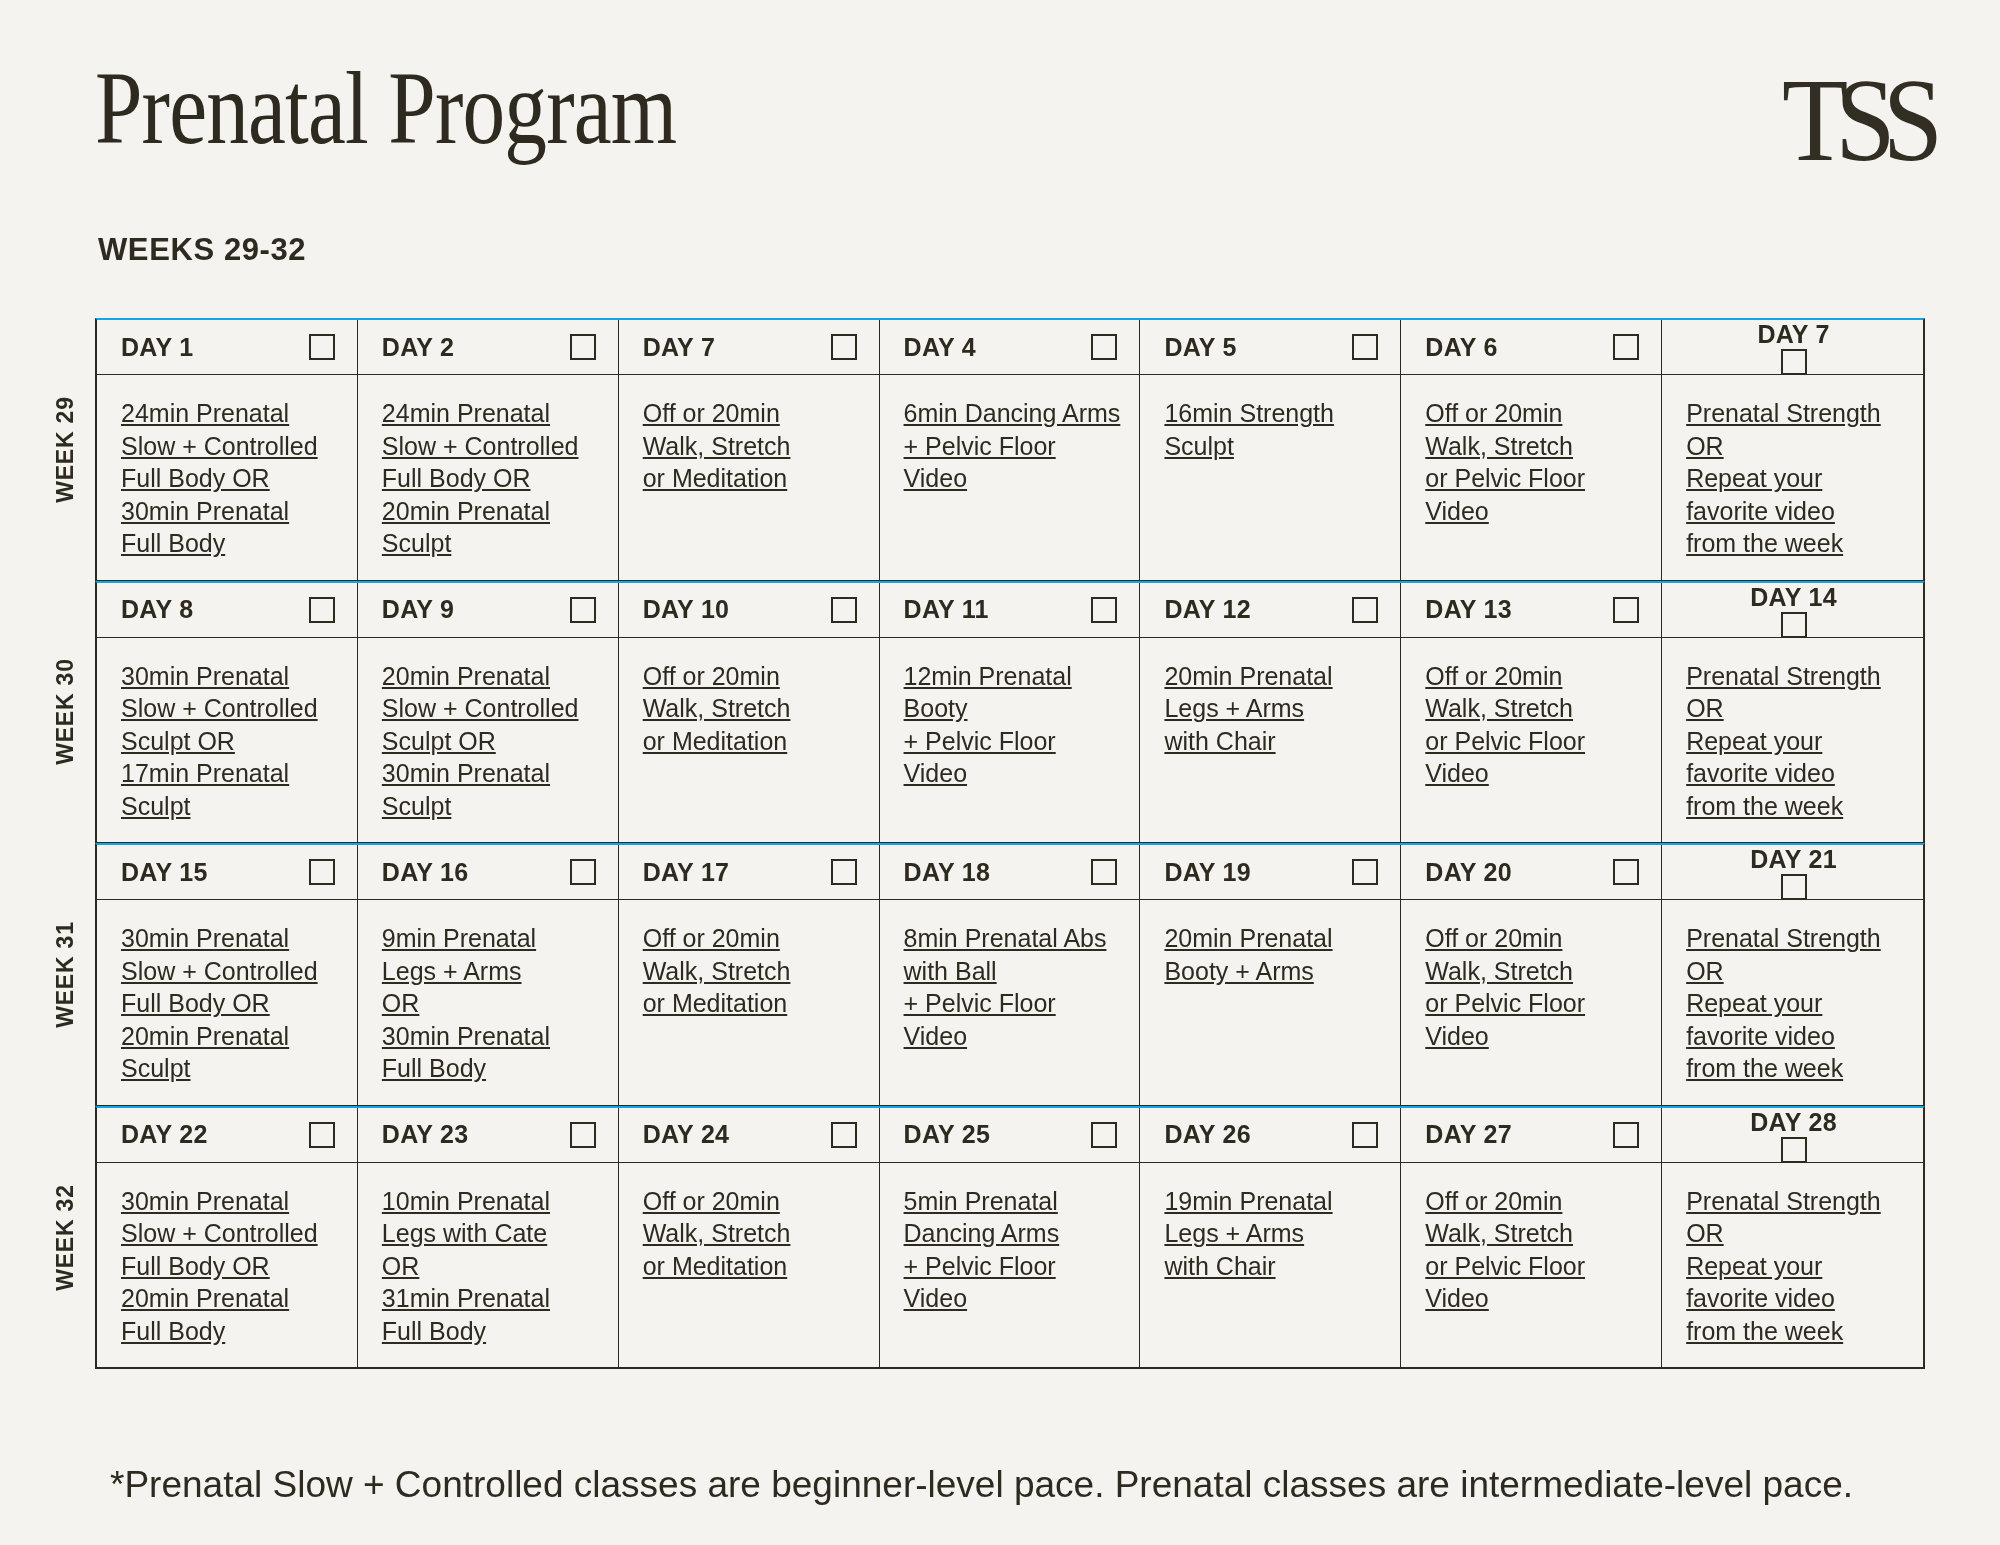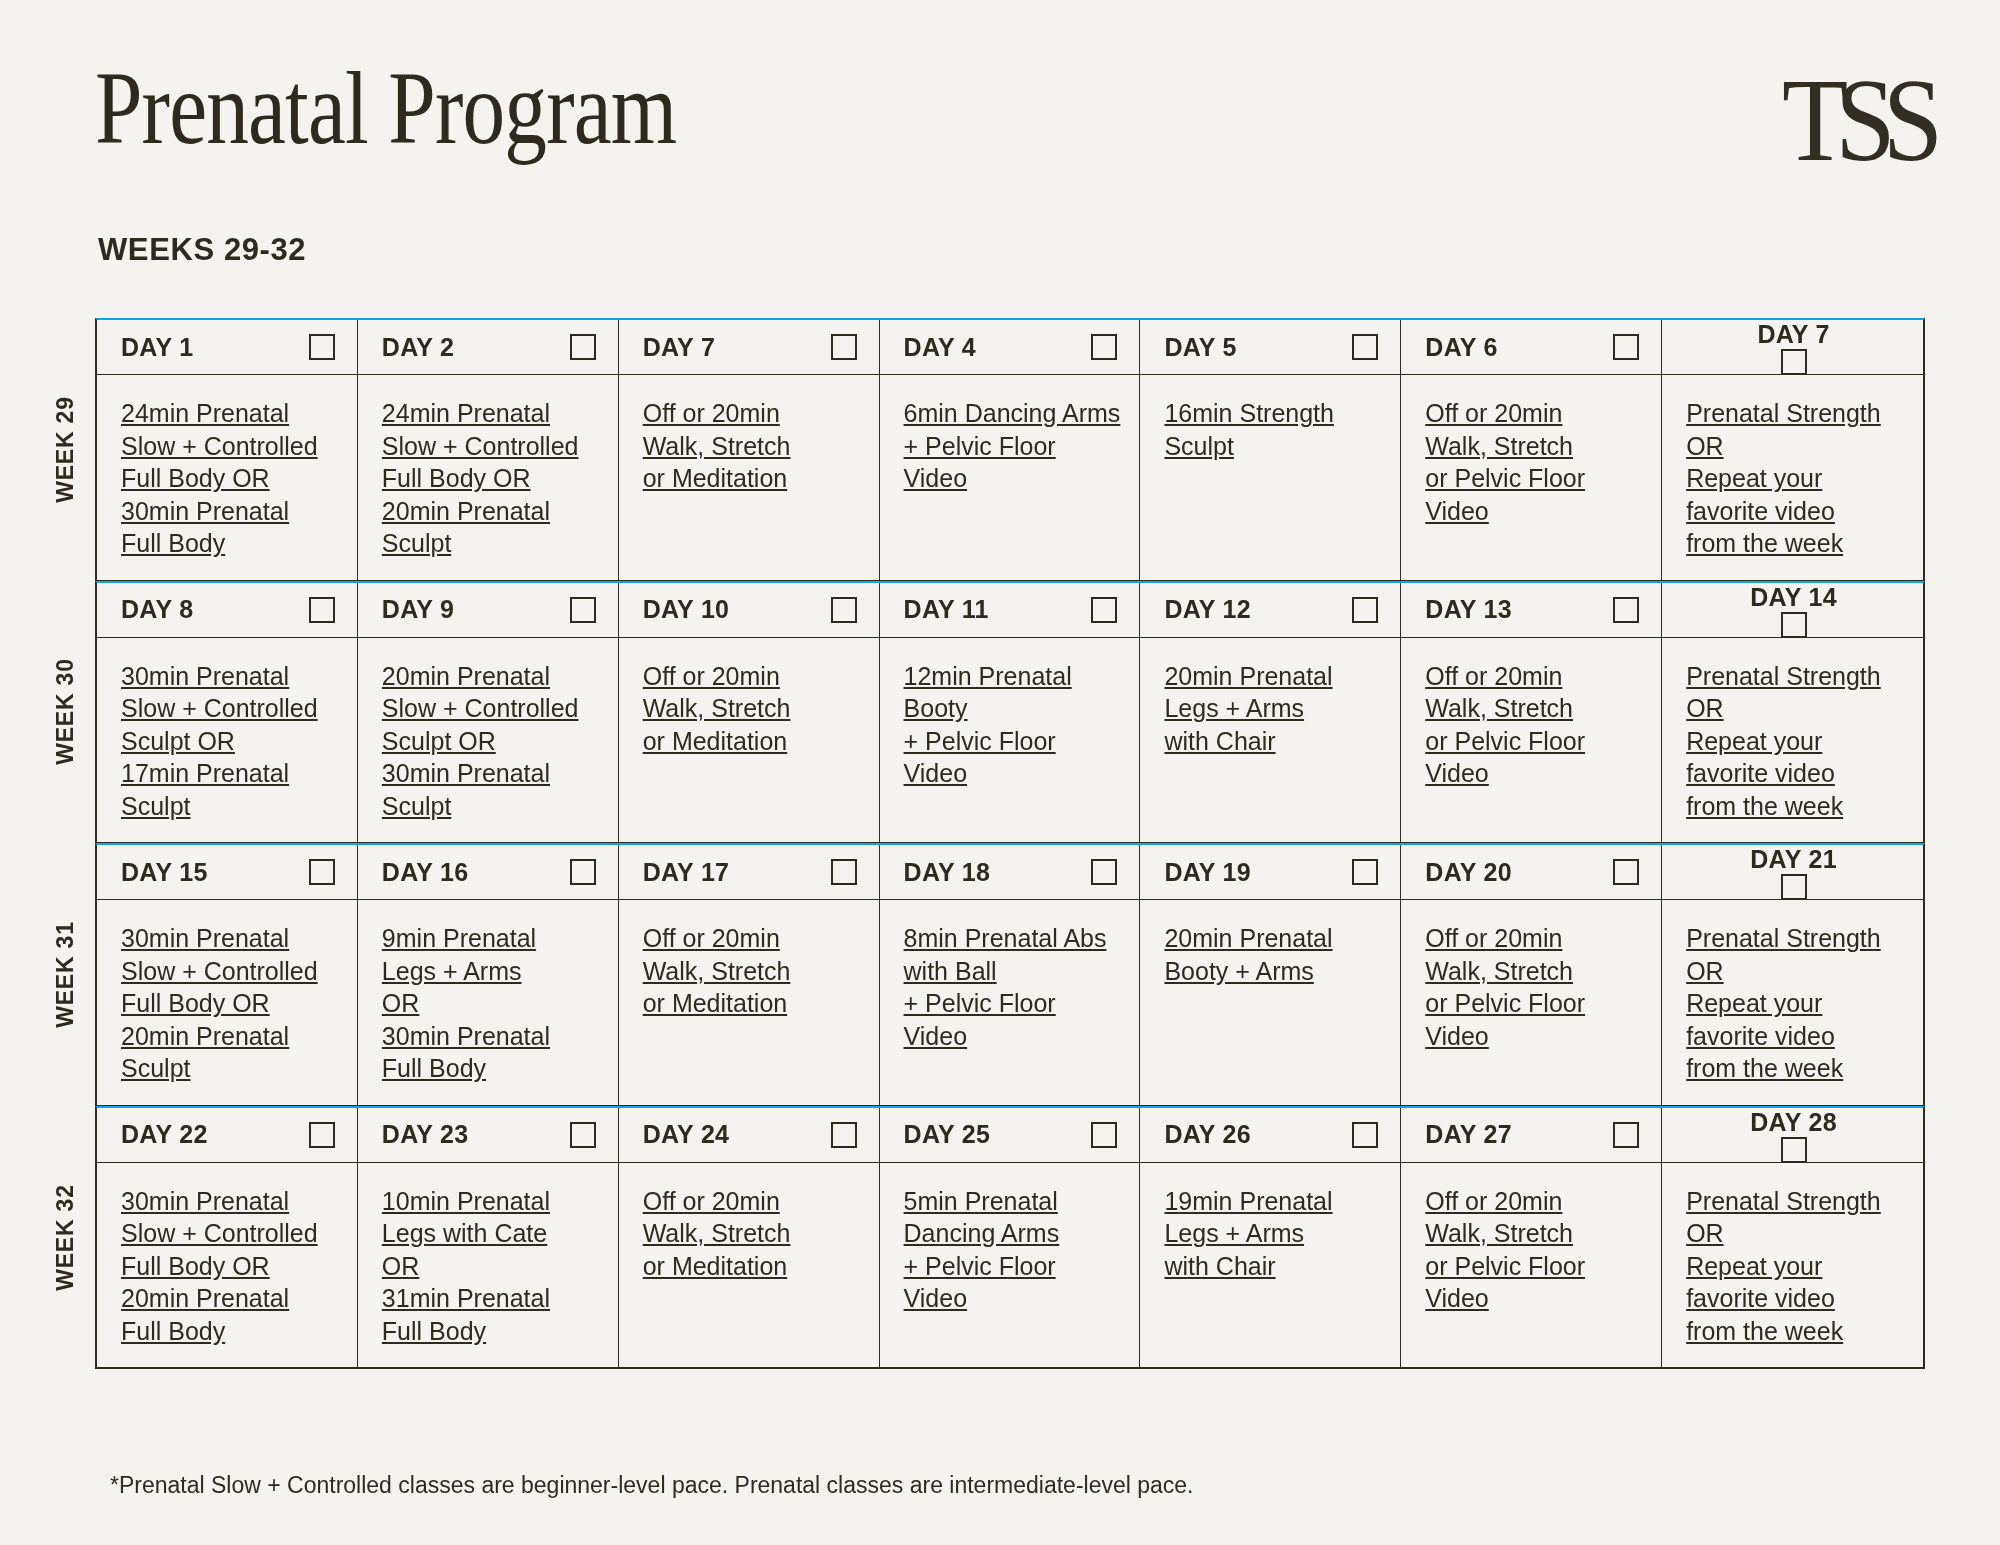--- a/index.html
+++ b/index.html
@@ -150,21 +150,21 @@
     line-height: 32.5px;
     color: #2e2a20;
     white-space: pre-line;
   }
 
   
   .footnote {
     position: absolute;
     left: 110px;
     top: 1467px;
-    font-size: 23px;
+    font-size: 37px;
     line-height: 36px;
     color: #2e2a20;
   }
 </style>
 </head>
 <body>
 
 <div class="page">
 
   <div class="header">

